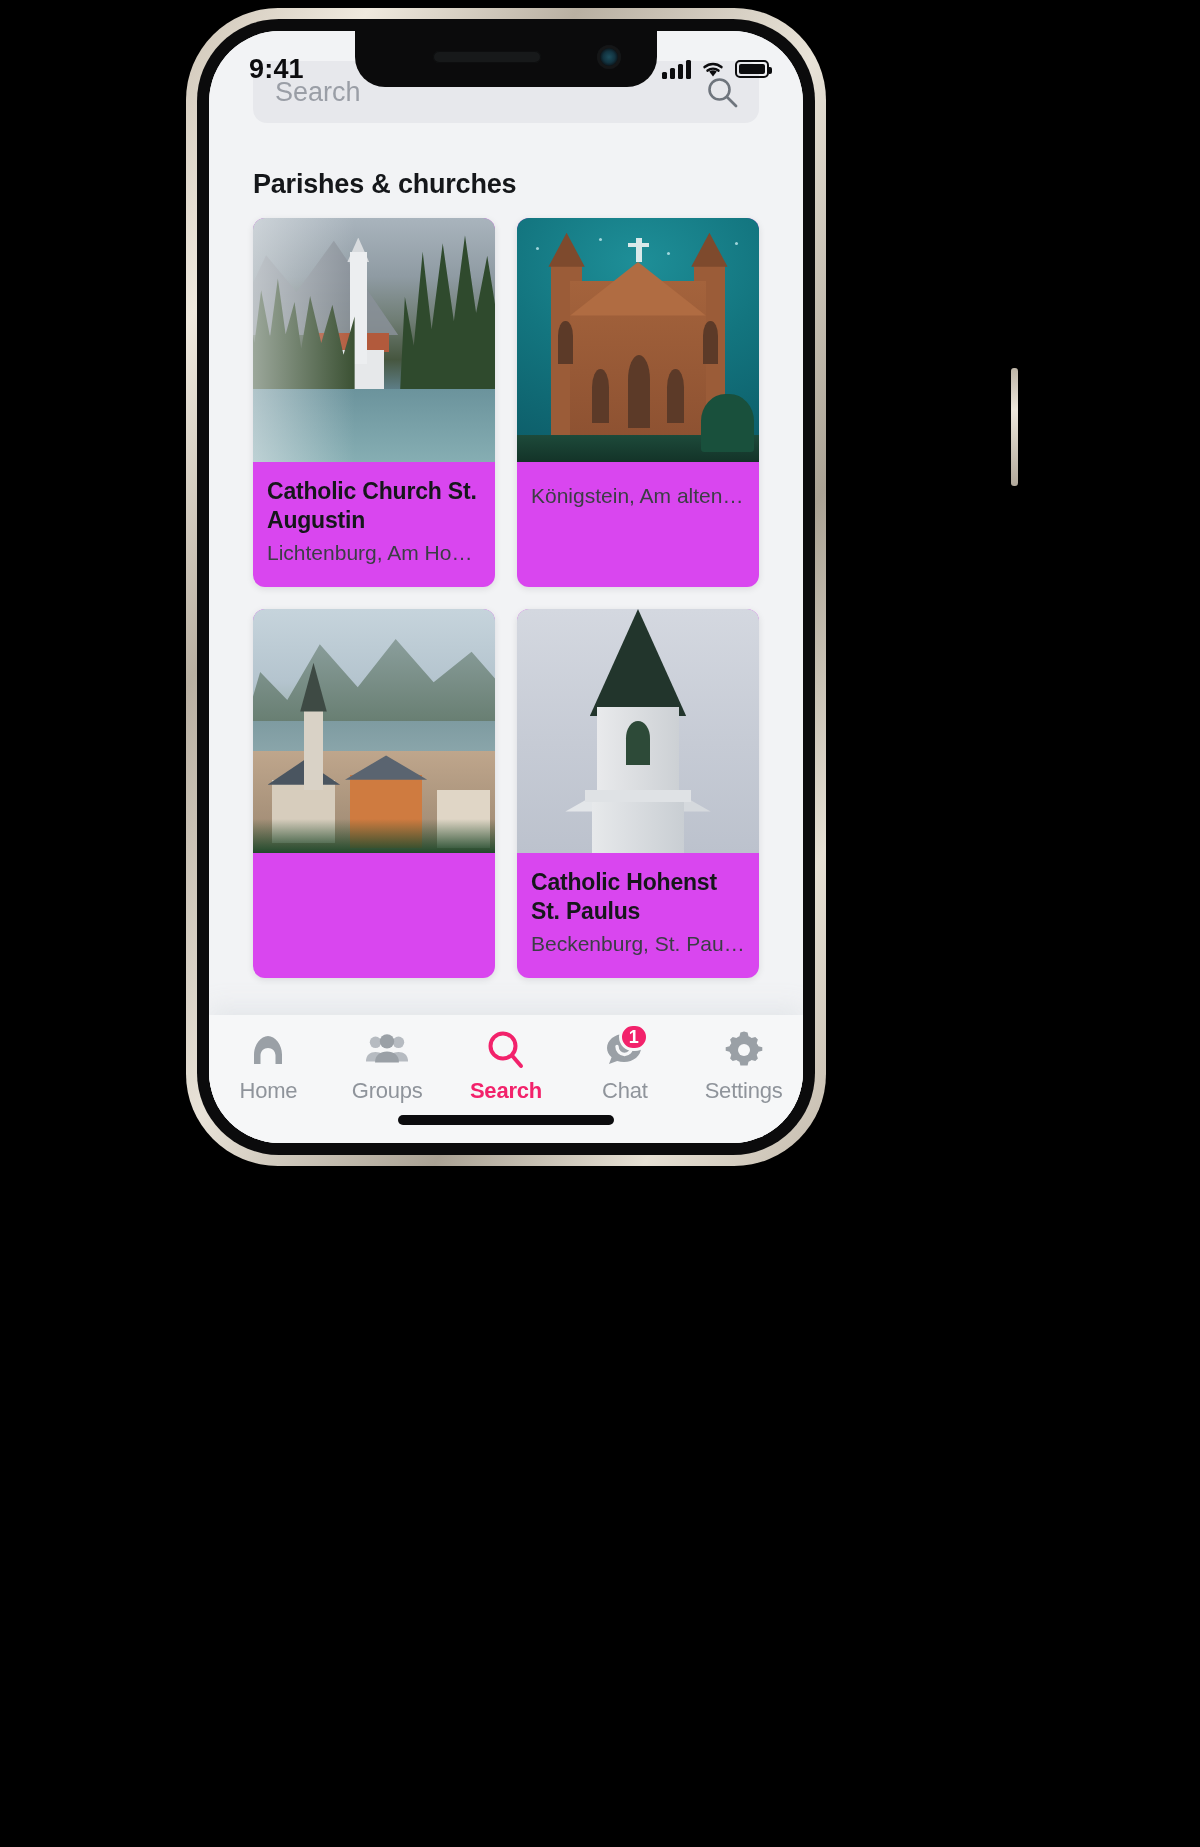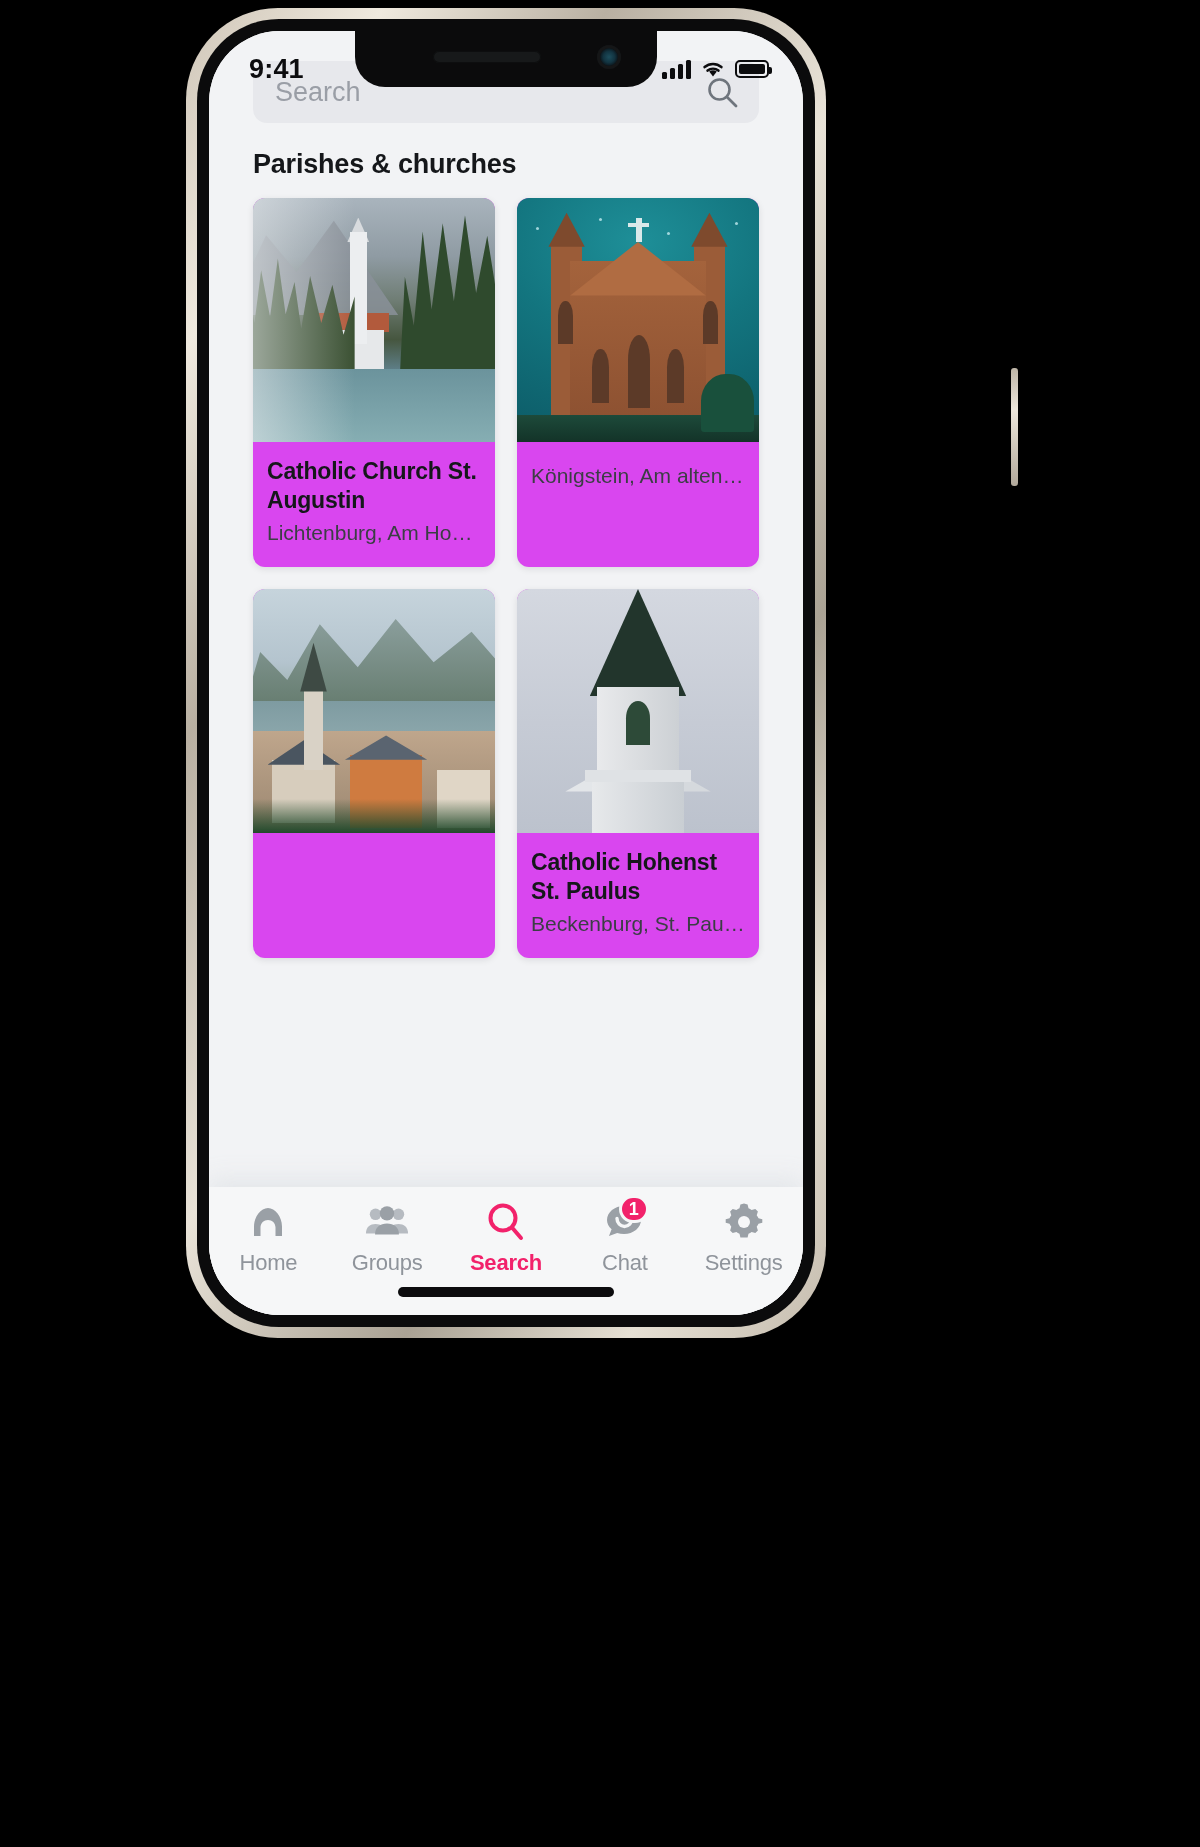--- a/index.html
+++ b/index.html
@@ -13,21 +13,21 @@
   .stage {
     position: relative;
     width: 1200px; height: 1847px;
     background: #000000;
   }
 
   
   .device {
     position: absolute;
     left: 186px; top: 8px;
-    width: 640px; height: 1330px;
+    width: 640px; height: 1158px;
     border-radius: 92px;
     background: linear-gradient(120deg,#cfc6b8 0%,#efe9de 14%,#b9b0a2 30%,#e9e3d8 50%,#aaa294 70%,#e6e0d4 86%,#c4bbad 100%);
     padding: 11px;
     box-shadow: 0 14px 46px rgba(0,0,0,.55);
   }
   .device-inner {
     position: relative;
     width: 100%; height: 100%;
     border-radius: 82px;
     background: #0b0b0c;
@@ -135,21 +135,21 @@
     font-family: "Liberation Sans", sans-serif;
     font-size: 27px; color: #2b2d31; width: 100%;
   }
   .searchbar input::placeholder { color: #9a9ea6; }
   .search-glyph {
     position: absolute; right: 20px; top: 50%;
     transform: translateY(-50%);
     width: 34px; height: 34px;
   }
   .section-title {
-    margin: 26px 0 18px 20px;
+    margin: 46px 0 18px 20px;
     font-size: 27px; font-weight: 700;
     color: #15171a; letter-spacing: -.2px;
   }
 
   .grid {
     display: grid;
     grid-template-columns: 1fr 1fr;
     gap: 22px;
     padding: 0 20px 40px 20px;
   }

